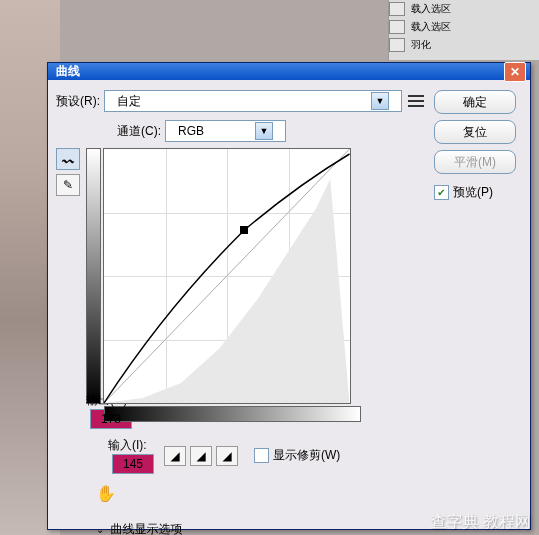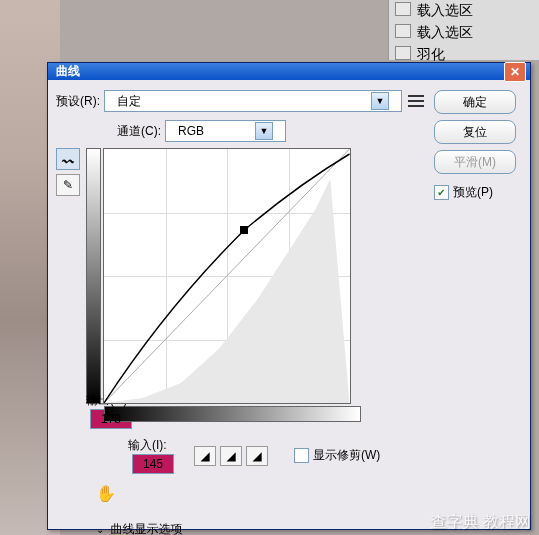--- a/index.html
+++ b/index.html
@@ -1,18 +1,18 @@
 <!DOCTYPE html>
 <html><head>
 <meta charset="utf-8">
 <style>
 body{margin:0;font-family:"Microsoft YaHei",SimSun,sans-serif;font-size:12px;background:#b0a8a5;overflow:hidden;width:539px;height:535px;position:relative}
 .bg-photo{position:absolute;top:0;left:0;width:60px;height:535px;background:linear-gradient(180deg,#c8b8b0 0%,#baa9a1 30%,#9c8d87 60%,#c5bab5 100%)}
 .bg-panel{position:absolute;right:0;top:0;width:150px;height:60px;background:#dcdcdc;border-left:1px solid #999}
-.bg-item{display:flex;align-items:flex-start;padding:2px 6px;font-size:14px}
+.bg-item{display:flex;align-items:flex-end;padding:2px 0;font-size:10px}
 .bg-icon{width:14px;height:12px;background:#e8e8e8;border:1px solid #888;margin-right:6px}
 .dialog{position:absolute;left:47px;top:62px;width:482px;height:466px;background:#ebe9ed;border:1px solid #0a246a;box-shadow:2px 2px 4px rgba(0,0,0,.3)}
 .titlebar{height:17px;background:linear-gradient(180deg,#3c7fe0 0%,#0a52c8 100%);display:flex;align-items:center;padding:0 4px;color:#fff;font-weight:bold}
 .titlebar-text{flex:1;padding-left:4px}
 .close-btn{width:20px;height:18px;background:#e2694a;border:1px solid #fff;border-radius:2px;color:#fff;display:flex;align-items:center;justify-content:center;font-weight:bold;font-family:Arial;cursor:pointer}
 .body{padding:10px 8px;display:flex}
 .left-col{flex:1}
 .right-col{width:88px;margin-left:10px}
 .row{display:flex;align-items:center;margin-bottom:8px}
 .label{margin-right:4px}
@@ -30,21 +30,21 @@
 .curve-box{width:255px;height:254px;border:1px solid #666;background:#fff;position:relative}
 .grid-line{position:absolute;background:#ddd}
 .grid-v{width:1px;height:100%}
 .grid-h{height:1px;width:100%}
 .baseline{position:absolute;left:0;bottom:0;width:100%;height:100%}
 .grad-v{width:14px;height:254px;background:linear-gradient(180deg,#fff,#000);border:1px solid #666;margin-right:2px}
 .grad-h{width:255px;height:14px;background:linear-gradient(90deg,#000,#fff);border:1px solid #666;margin-top:2px;margin-left:18px}
 .curve-container{display:flex}
 .io-box{width:40px;height:18px;border:1px solid #7b9ebd;background:#be185d;text-align:center;margin-left:4px;display:flex;align-items:center;justify-content:center}
 .output-sec{margin-left:30px;margin-top:-30px}
-.input-sec{margin-left:72px;margin-top:8px;display:flex;align-items:center;gap:10px}
+.input-sec{margin-left:52px;margin-top:8px;display:flex;align-items:center;}
 .eyedrops{display:flex;gap:4px;margin-left:10px}
 .eyedrop{width:20px;height:18px;border:1px solid #999;background:#f5f5f5;cursor:pointer;display:flex;align-items:center;justify-content:center}
 .checkbox-row{display:flex;align-items:center;margin-left:16px}
 .checkbox{width:13px;height:13px;border:1px solid #7b9ebd;background:#fff;margin-right:4px;display:flex;align-items:center;justify-content:center;cursor:pointer;font-size:10px;color:#2a7e2a}
 .btn{width:80px;height:22px;border:1px solid #7b9ebd;background:linear-gradient(180deg,#fefefe,#e8e8e8);border-radius:8px;display:flex;align-items:center;justify-content:center;cursor:pointer;margin-bottom:6px}
 .btn.disabled{color:#999}
 .expand-row{display:flex;align-items:center;margin-top:18px;margin-left:40px;cursor:pointer}
 .expand-arrow{margin-right:6px;font-size:10px}
 .hand-icon{margin-left:40px;margin-top:10px;cursor:pointer;font-size:16px}
 .marker{position:absolute;width:8px;height:8px;background:#000;transform:translate(-50%,-50%)}

